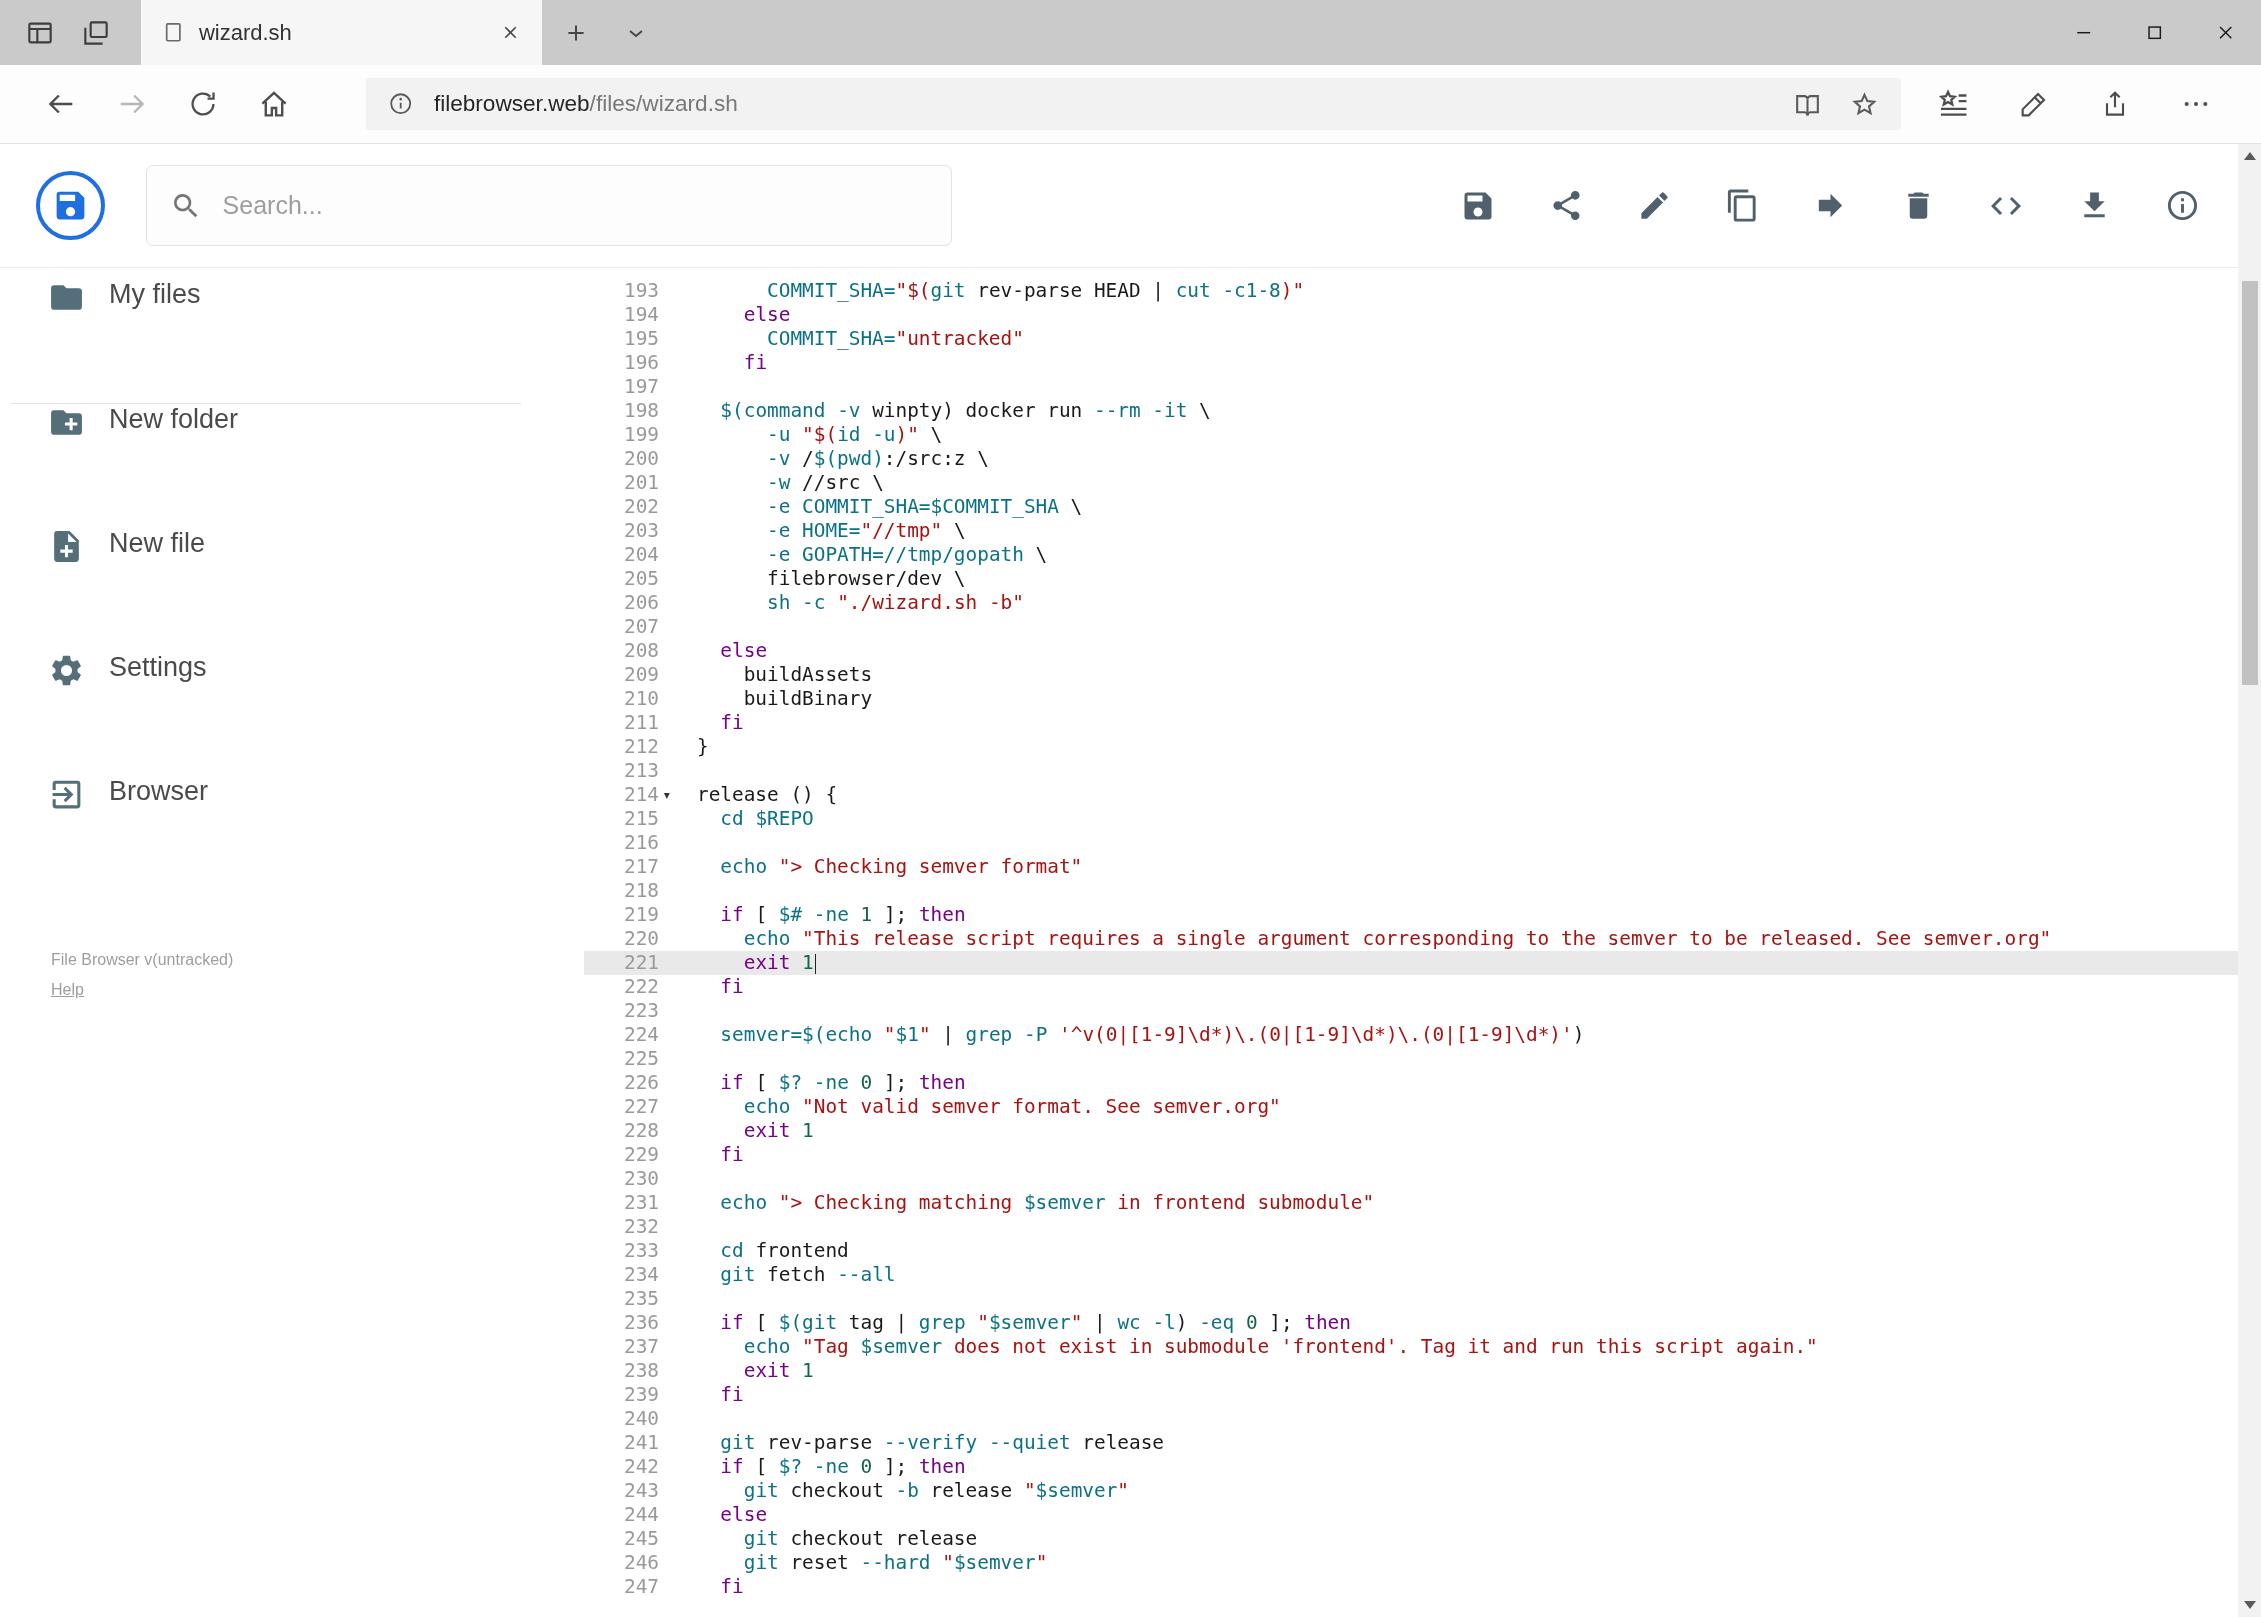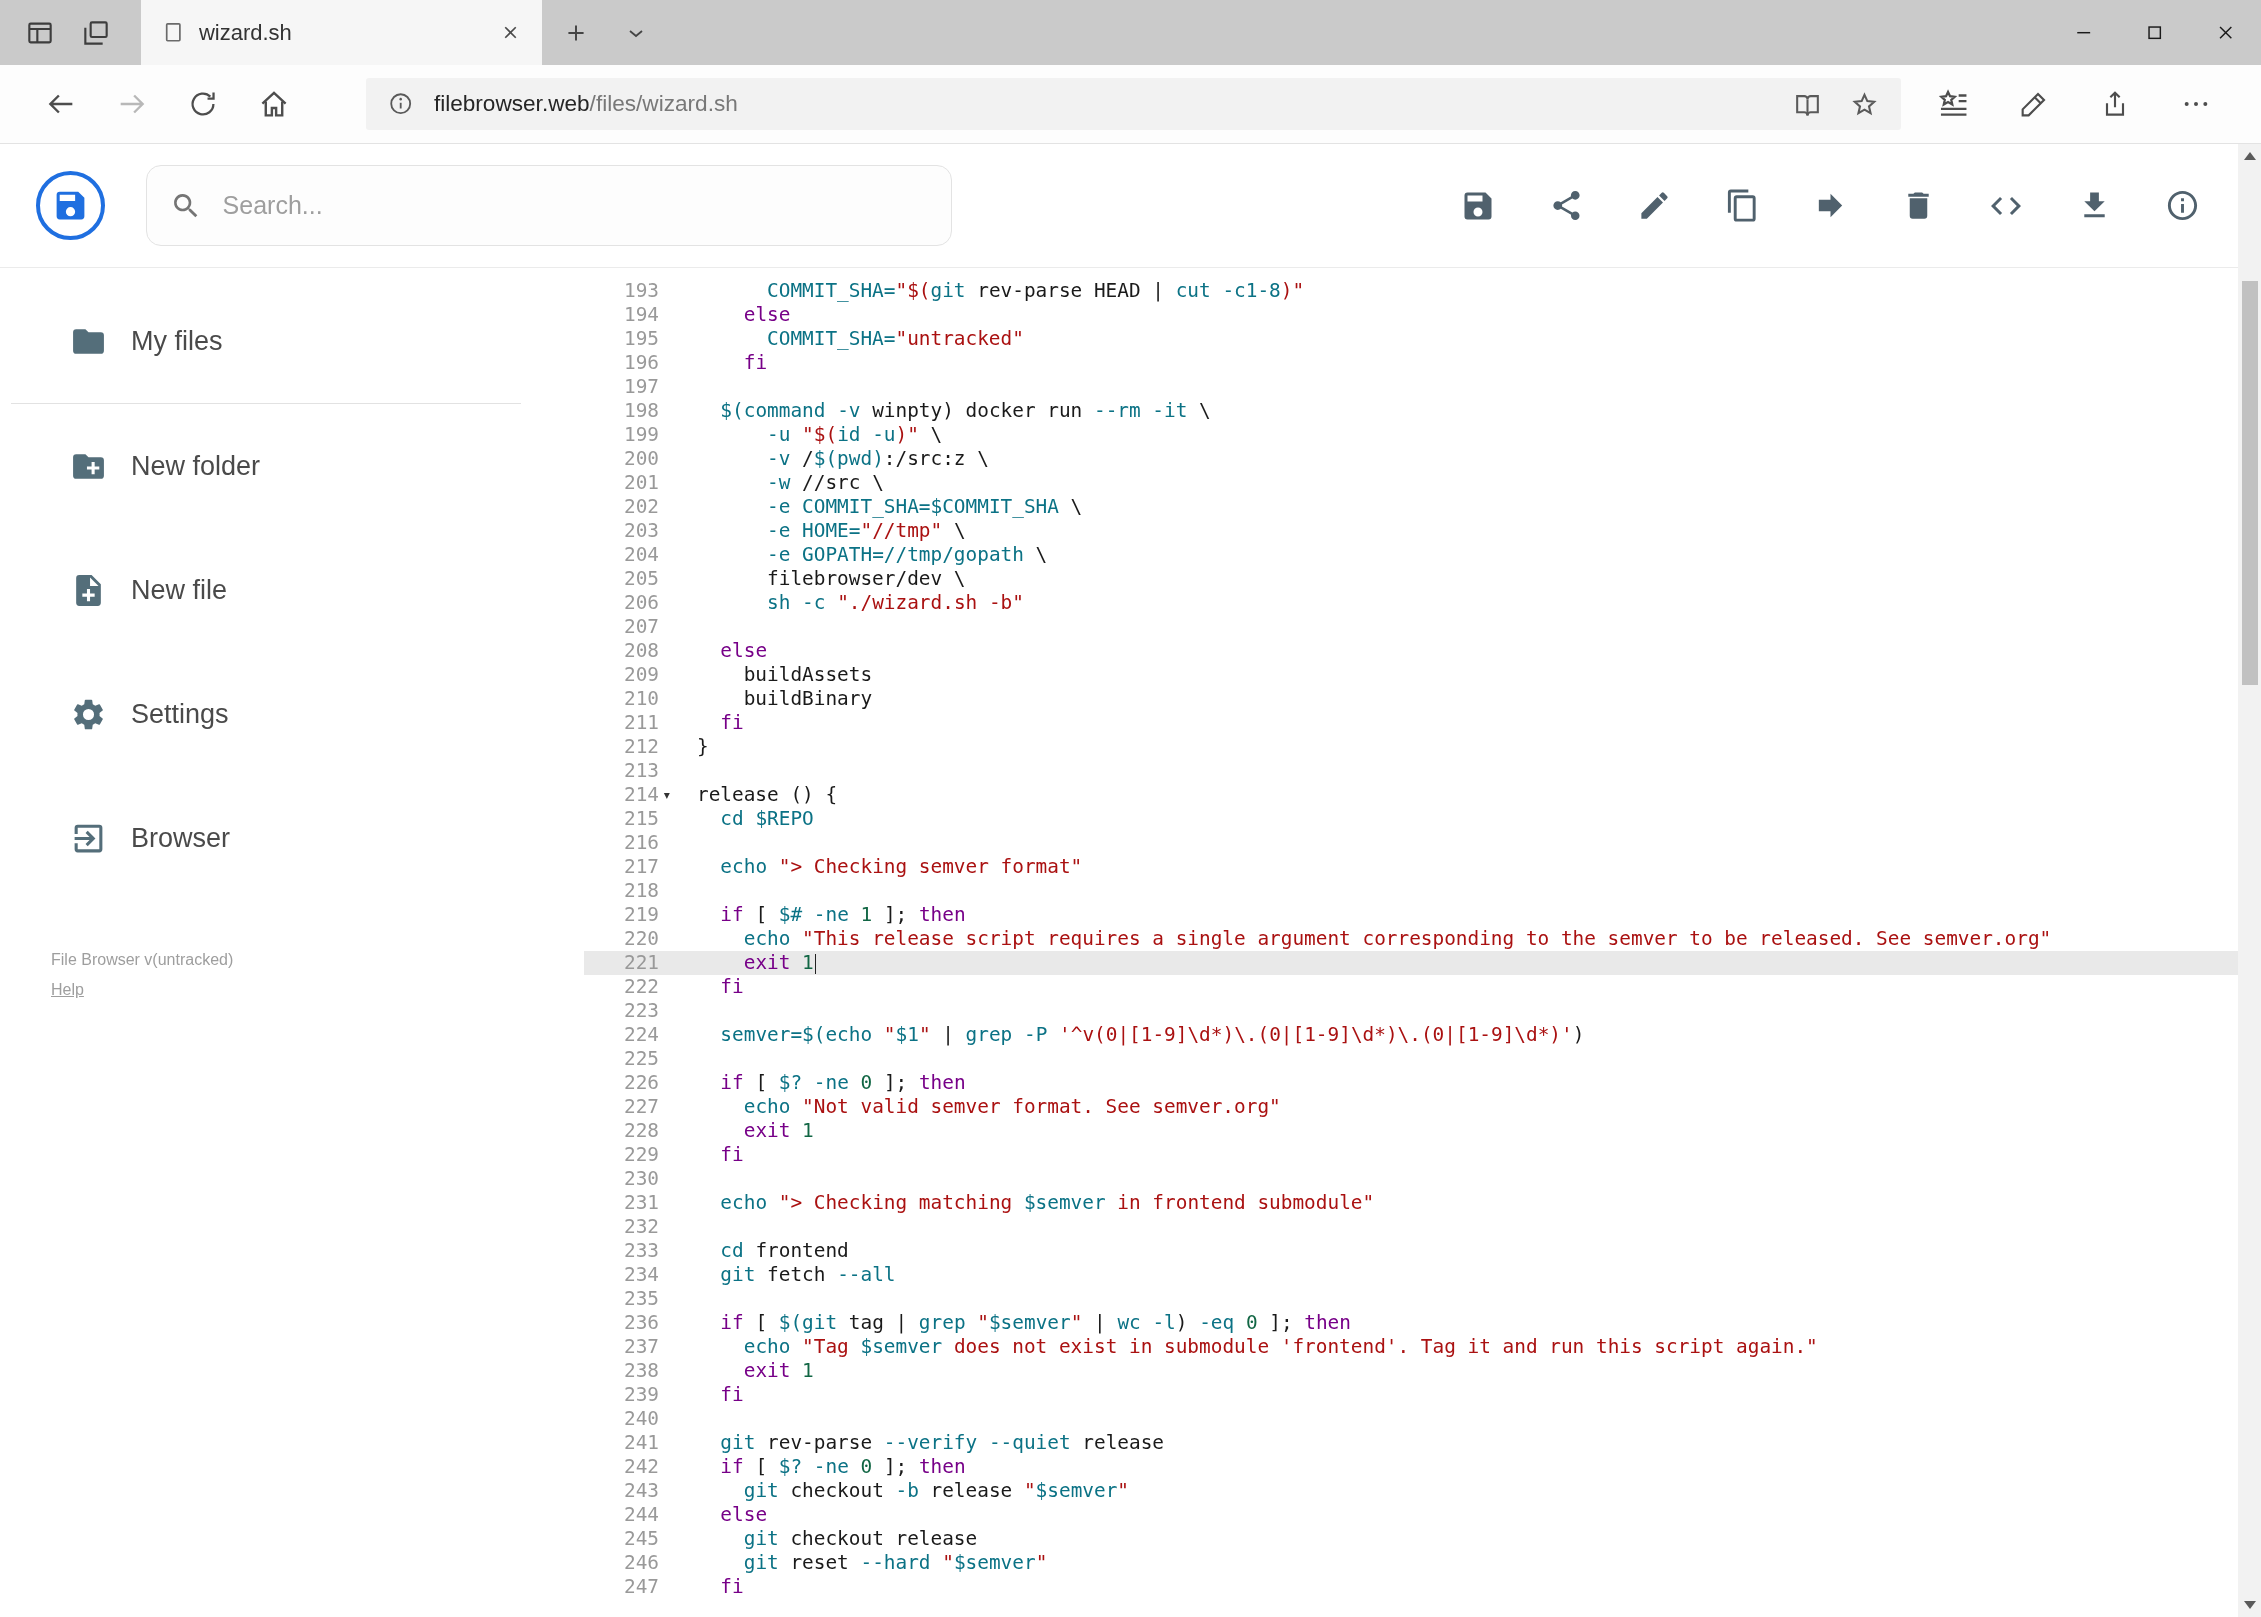--- a/index.html
+++ b/index.html
@@ -34,35 +34,35 @@
   .bar-icon { color:#5a5a5a; display:flex; cursor:pointer; padding:0 6.5px; }
   .nav-right { margin-left:auto; display:flex; }
   .nav-right .nav-btn { width:81px; }
 
   
   .page { position:relative; height:1473px; background:#fff; }
   .app-header { height:124px; display:flex; align-items:center;
                 border-bottom:0.8px solid #ebebeb; background:#fff; }
   .logo { margin-left:36px; width:69px; height:69px; border:4.8px solid #1f6fe0; border-radius:50%;
           display:flex; align-items:center; justify-content:center; color:#1f6fe0; flex:none; }
-  .search { margin-left:41px; width:806px; height:81px; border:1.6px solid #e3e3e3; border-radius:15px;
+  .search { margin-left:41px; width:806px; height:81px; border:1.6px solid #e3e3e3; border-radius:7px;
             background:#fdfdfd; display:flex; align-items:center; padding:0 22.6px; gap:21px; }
   .search svg { color:#757575; flex:none; }
   .search input { border:none; outline:none; background:transparent; flex:1;
                   font-size:25px; color:#444; font-family:"Liberation Sans",sans-serif; }
   .search input::placeholder { color:#9e9e9e; }
   .actions { margin-left:auto; margin-right:61px; display:flex; gap:52px; }
   .act-btn { width:36px; height:36px; color:#50616d; display:flex; align-items:center;
              justify-content:center; cursor:pointer; }
 
   .app-body { display:flex; height:1347px; }
 
   
   .sidebar { width:584px; flex:none; padding-top:11.3px; background:#fff; }
-  .sb-item { height:124px; display:flex; align-items:center; padding-left:70px; gap:24px;
+  .sb-item { height:124px; display:flex; padding-left:48px; gap:24px;
              cursor:pointer; }
   .sb-item svg { color:#546e7a; flex:none; }
   .sb-label { font-size:27px; color:#4a4a4a; }
   .sb-divider { height:0.8px; background:#e2e2e2; margin:0 63px 0 11.3px; }
   .sb-footer { margin-top:45px; padding-left:51px; font-size:16px; line-height:30px; color:#9e9e9e; }
   .sb-footer .help { cursor:pointer;text-decoration:underline; }
 
   
   .editor { flex:1; position:relative; padding-top:11.3px; overflow:hidden; background:#fff;
             font-family:"DejaVu Sans Mono", monospace; font-size:19.4px; line-height:24px; }

